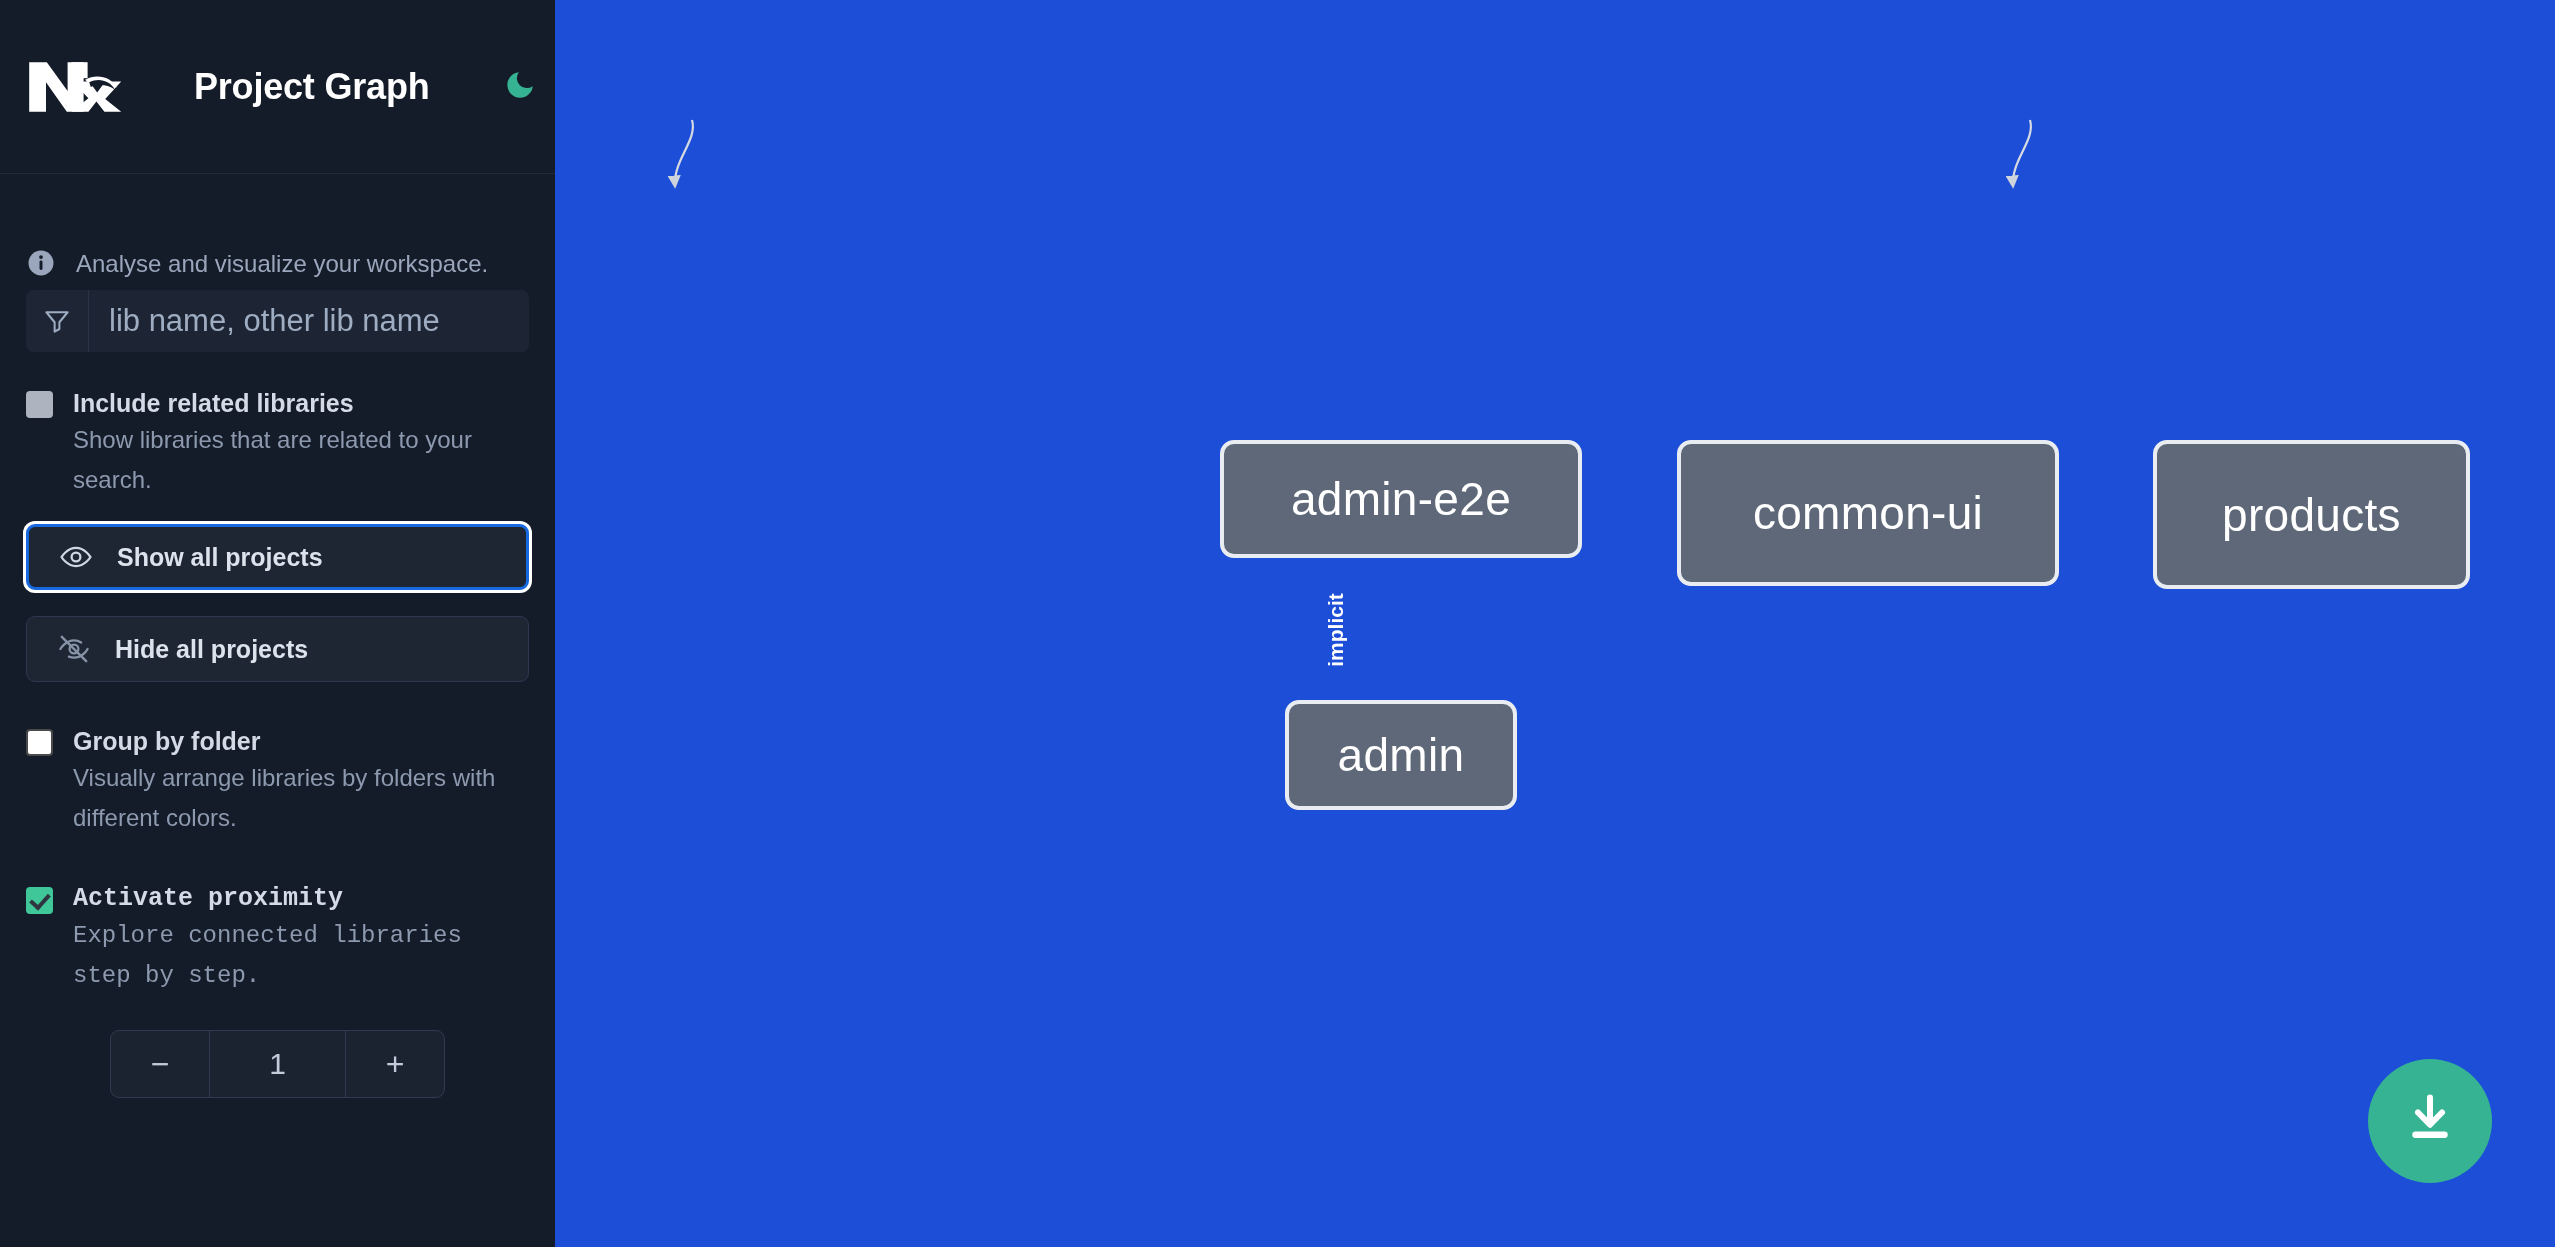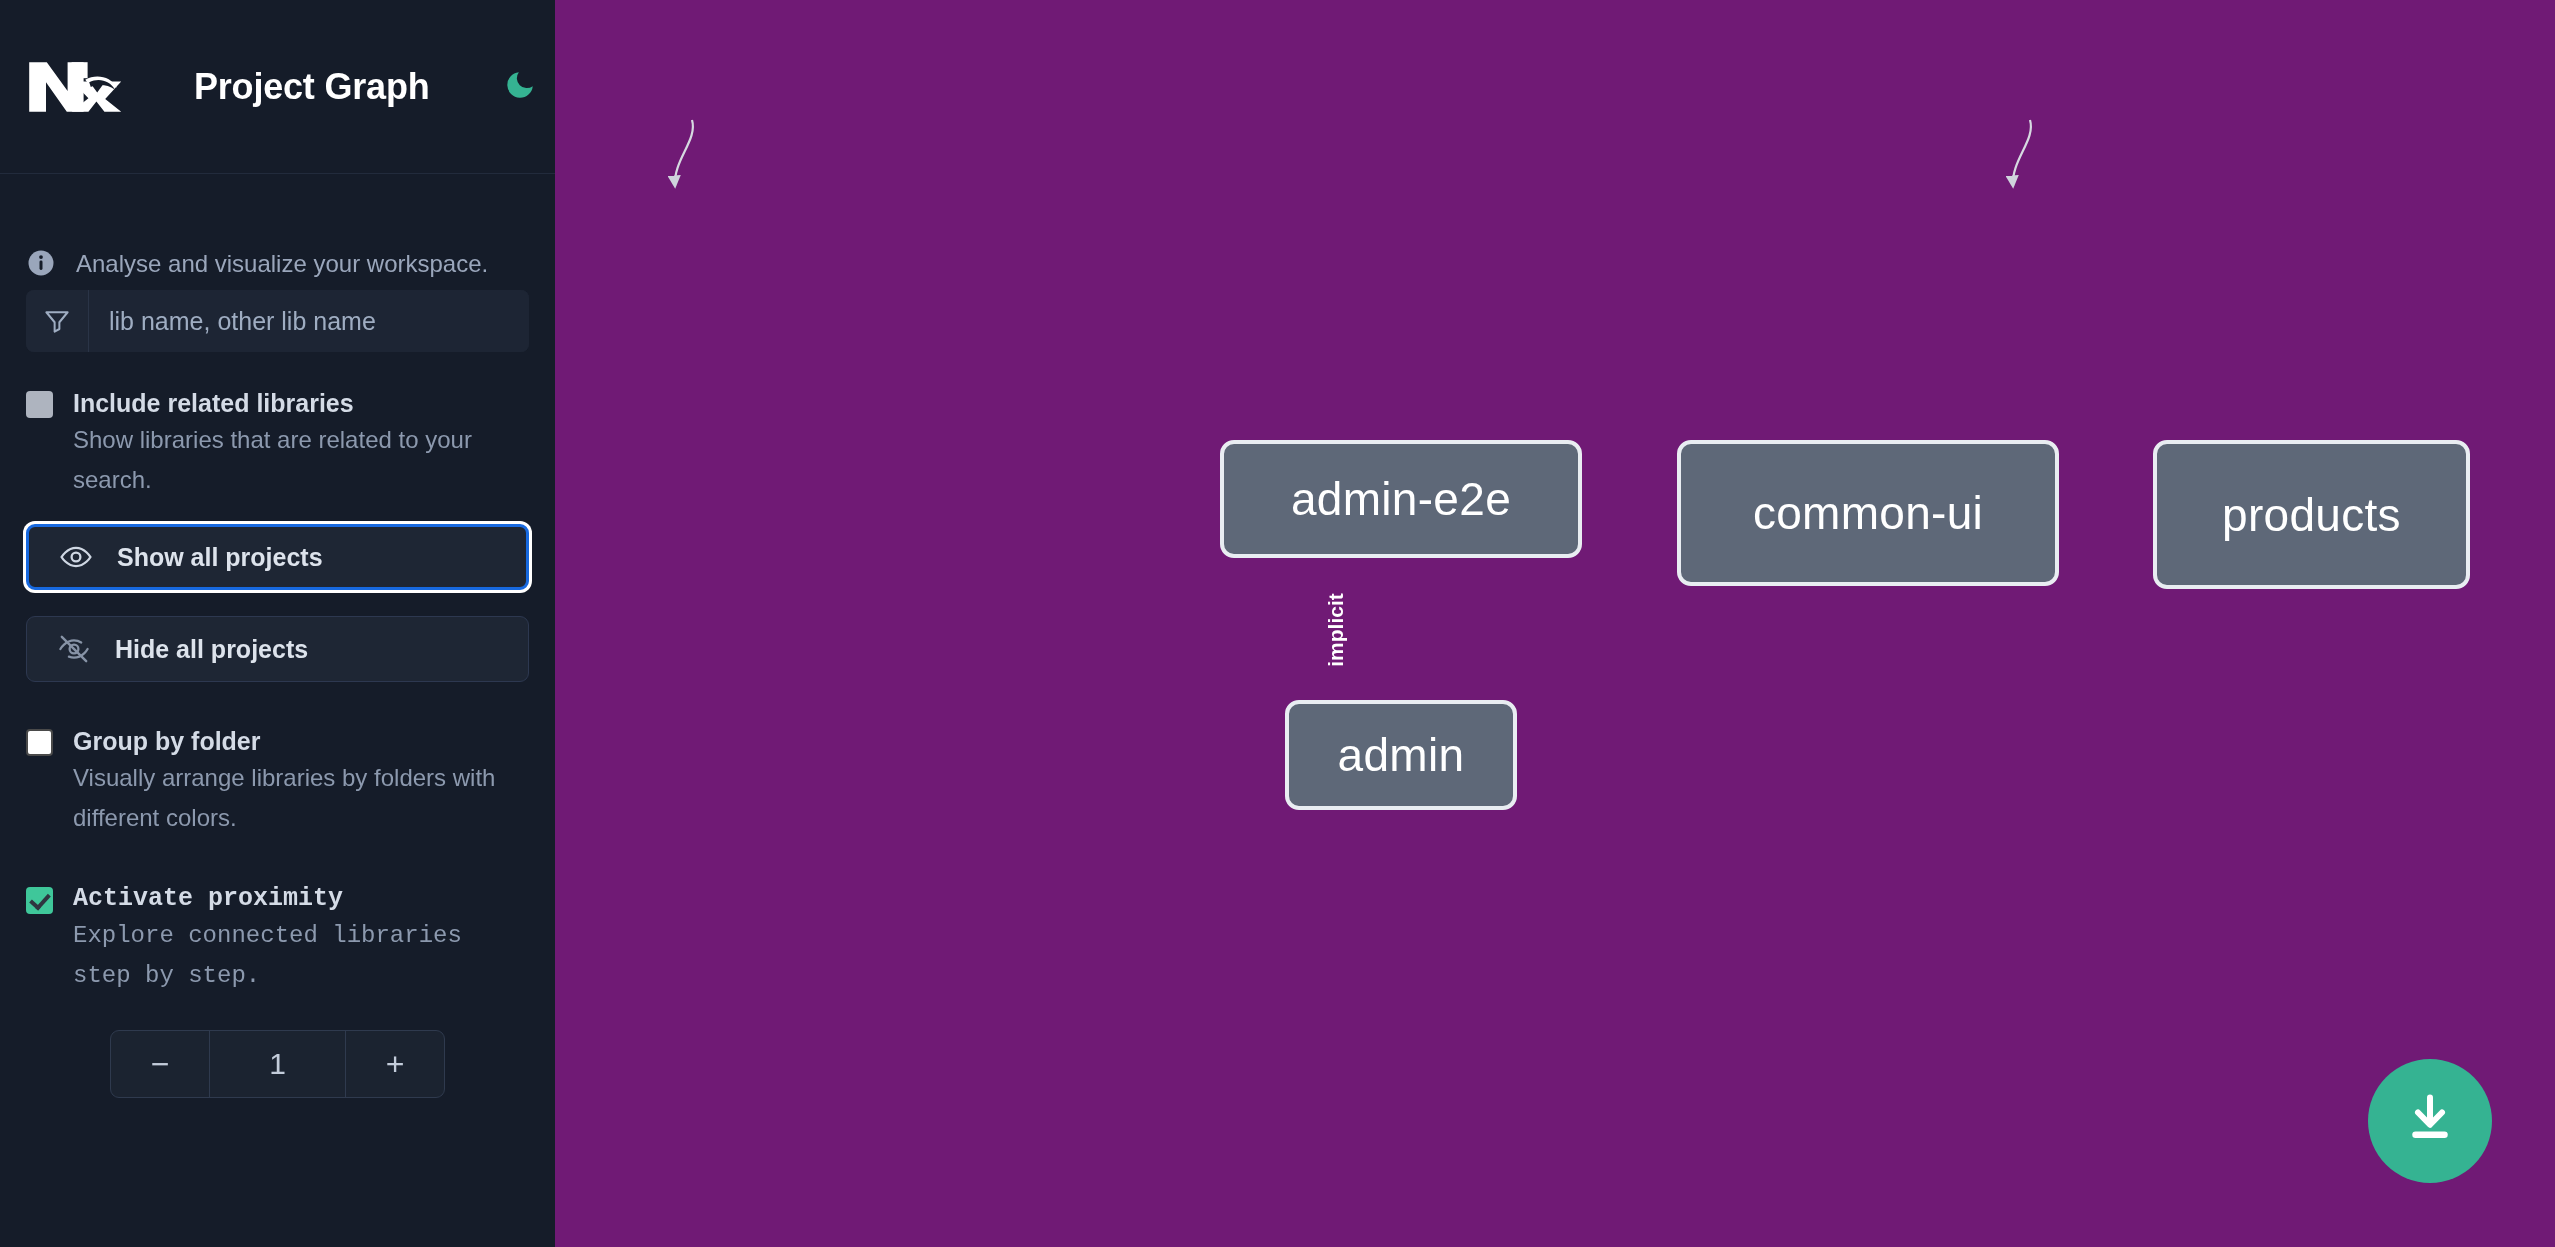--- a/index.html
+++ b/index.html
@@ -103,21 +103,21 @@
     background: #1e2635;
     border-right: 1px solid #2a3447;
     flex: 0 0 62px;
   }
   .filter-input {
     flex: 1 1 auto;
     border: 0;
     outline: 0;
     background: #1d2534;
     color: #ef4444;
-    font-size: 25px;
+    font-size: 31px;
     font-family: "Liberation Sans", sans-serif;
     padding: 0 20px;
   }
   .filter-input::placeholder { color: #9fadc2; opacity: 1; }
 
   
   .chk-group {
     display: flex;
     align-items: flex-start;
     margin-top: 34px;
@@ -219,21 +219,21 @@
     justify-content: center;
     color: #c3ccda;
     font-size: 30px;
   }
 
   
   .graph {
     position: relative;
     flex: 1 1 auto;
     height: 1247px;
-    background: #701a75;
+    background: #1d4ed8;
     overflow: hidden;
   }
   .node {
     position: absolute;
     background: #5e6878;
     border: 4px solid #e9edf2;
     border-radius: 14px;
     box-sizing: border-box;
     display: flex;
     align-items: center;

